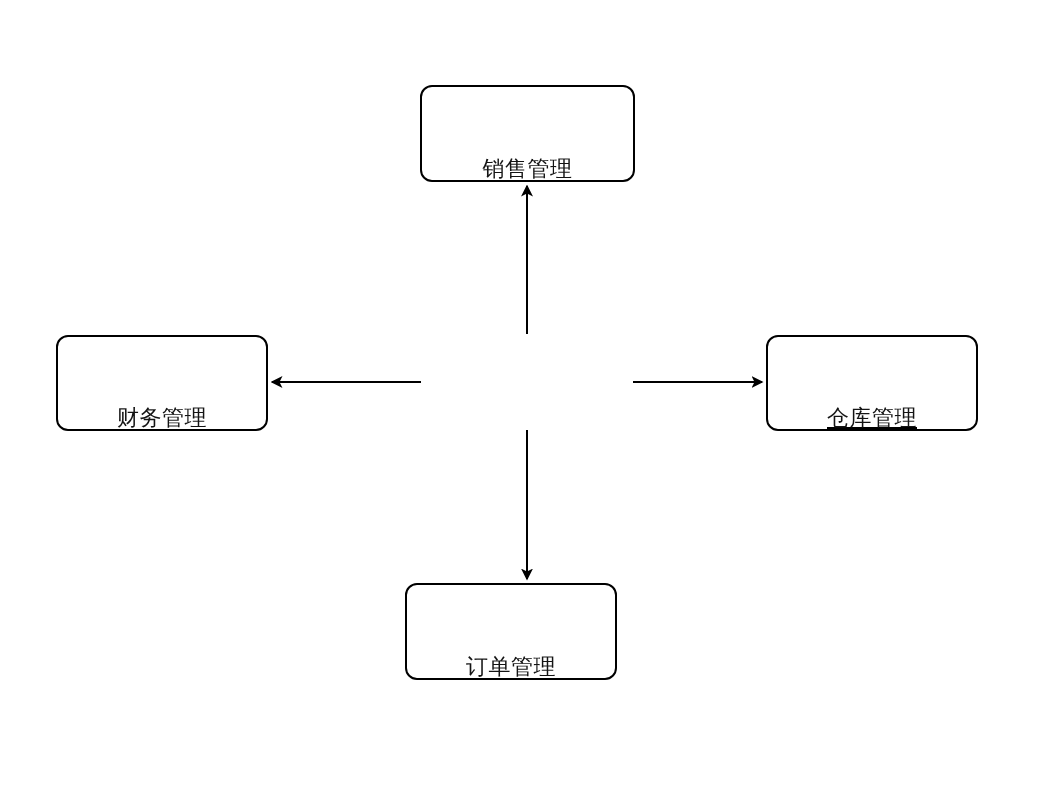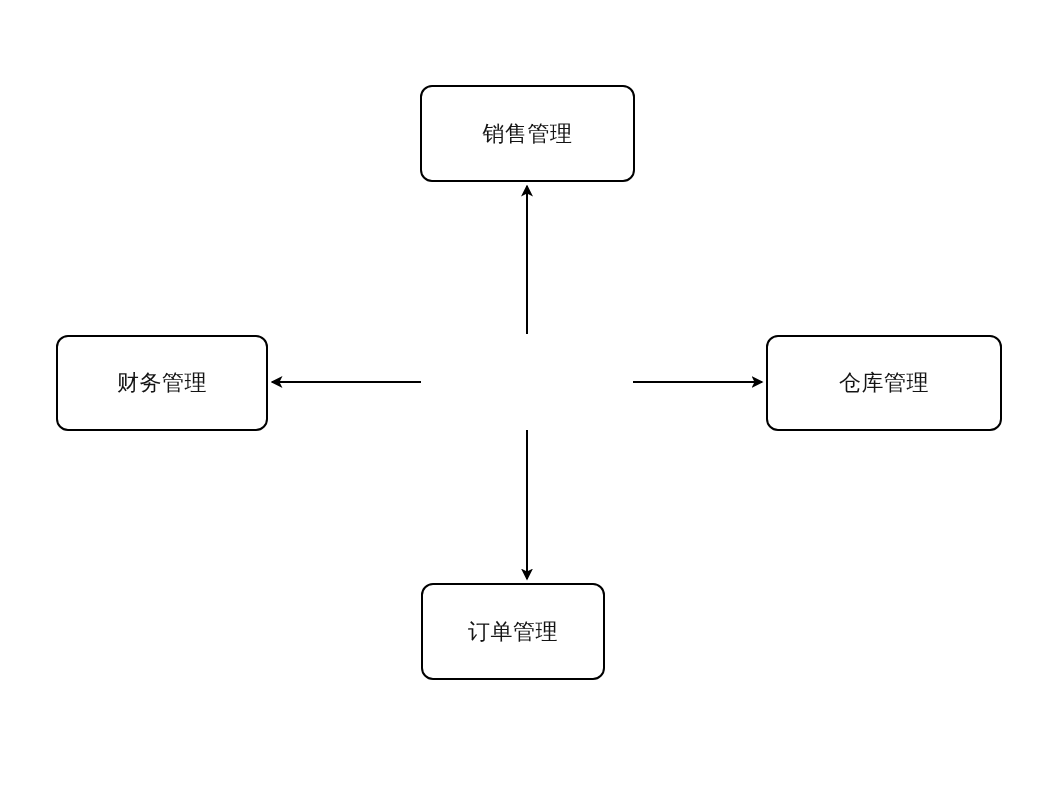--- a/index.html
+++ b/index.html
@@ -26,21 +26,21 @@
     height: 794px;
     pointer-events: none;
   }
   .node {
     position: absolute;
     box-sizing: border-box;
     background: #ffffff;
     border: 2px solid #000000;
     border-radius: 12px;
     display: flex;
-    align-items: center;
+    align-items: flex-end;
     justify-content: center;
     z-index: 2;
   }
   .node-label {
     font-size: 22px;
     line-height: 1;
     font-weight: 400;
     color: #141414;
     letter-spacing: 0.5px;
     white-space: nowrap;
@@ -78,21 +78,21 @@
 
   <div class="node" style="left:420px; top:85px; width:215px; height:97px;">
     <span class="node-label">销售管理</span>
   </div>
 
   <div class="node" style="left:56px; top:335px; width:212px; height:96px;">
     <span class="node-label">财务管理</span>
   </div>
 
 
-  <div class="node" style="left:766px; top:335px; width:236px; height:96px;">
+  <div class="node" style="left:766px; top:335px; width:212px; height:96px;text-decoration:underline;">
     <span class="node-label">仓库管理</span>
   </div>
 
-  <div class="node" style="left:421px; top:583px; width:184px; height:97px;">
+  <div class="node" style="left:405px; top:583px; width:212px; height:97px;">
     <span class="node-label">订单管理</span>
   </div>
 
 </div>
 
 </body></html>

